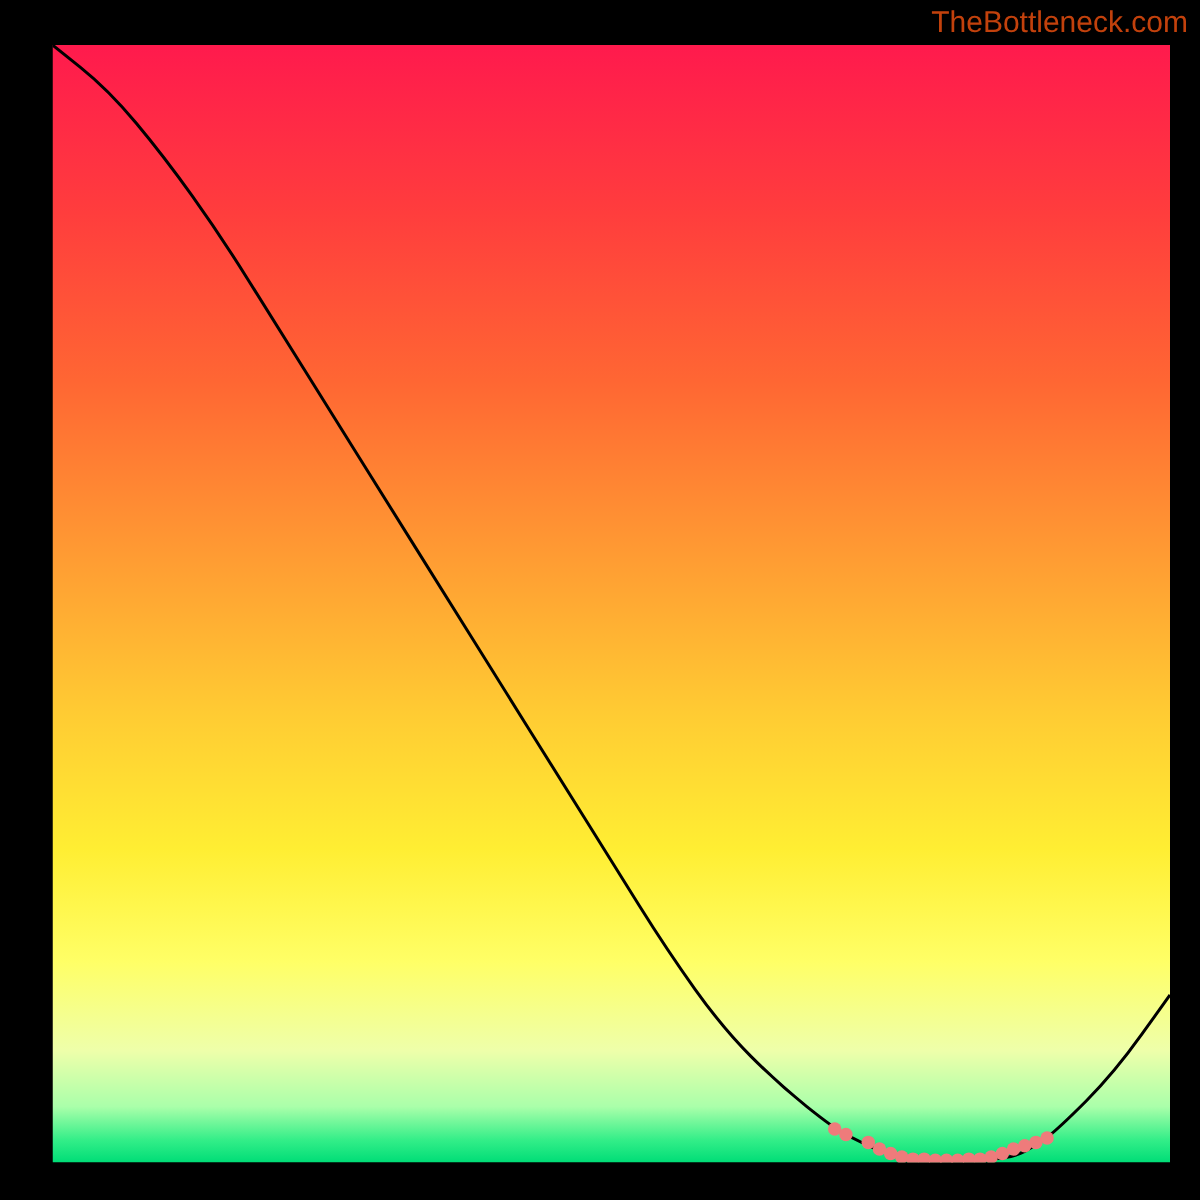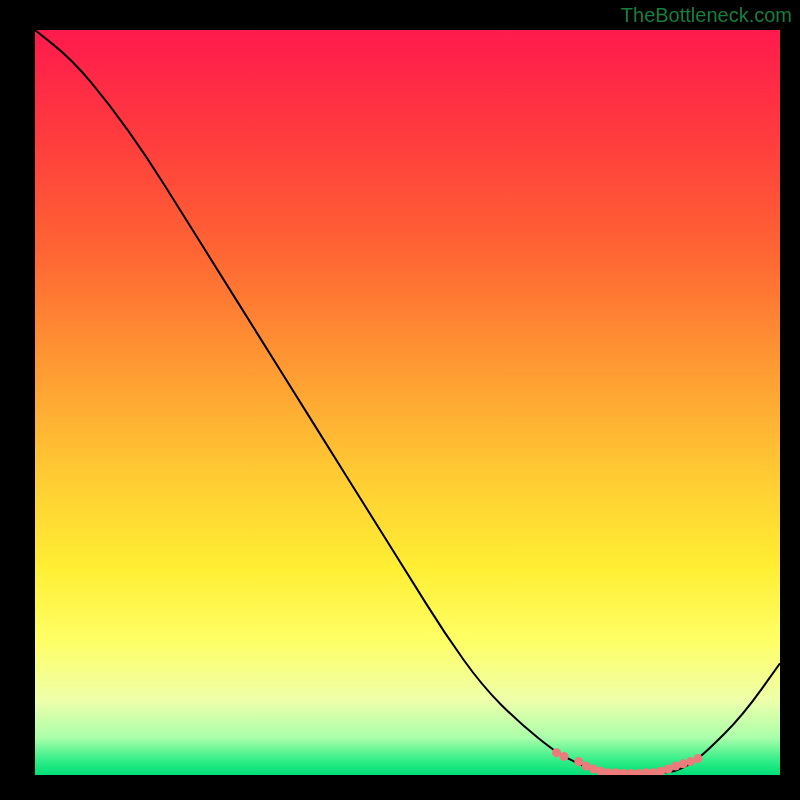--- a/index.html
+++ b/index.html
@@ -8,21 +8,21 @@
       width: 800px;
       height: 800px;
       background: #000;
       position: relative;
       font-family: Arial, sans-serif;
     }
     .watermark {
       position: absolute;
       top: 4px;
       right: 8px;
-      color: #15803d;
+      color: #c2410c;
       font-size: 20px;
       font-weight: normal;
       z-index: 10;
     }
     .chart-area {
       position: absolute;
       left: 35px;
       top: 30px;
       width: 745px;
       height: 745px;

